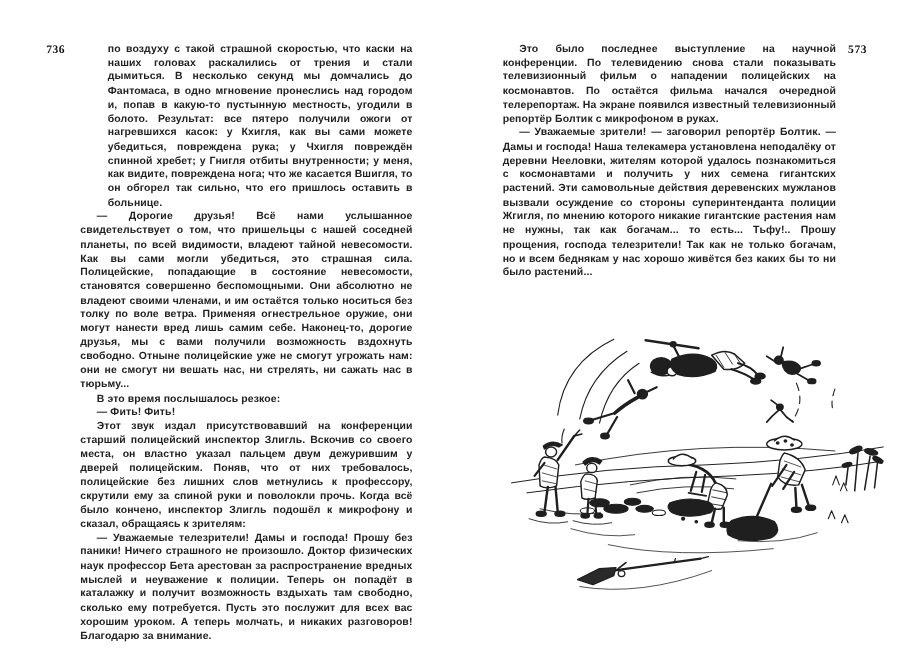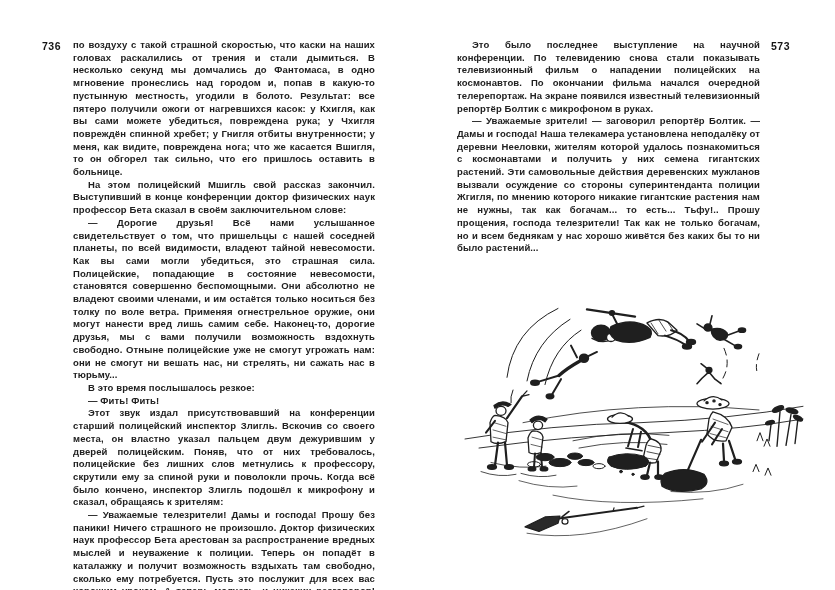--- a/index.html
+++ b/index.html
@@ -2,57 +2,56 @@
 <html lang="ru"><head>
 <meta charset="utf-8">
 <style>
   html,body { margin:0; padding:0; background:#ffffff; }
   .spread {
     position:relative; width:835px; height:590px; background:#ffffff;
     font-family:"Liberation Sans", sans-serif; color:#1f1f1f; overflow:hidden;
   }
   .pagenum {
     position:absolute; top:40px; font-size:10.5px; font-weight:bold;
-    letter-spacing:0.5px; color:#151515;
+    letter-spacing:0.5px; color:#151515;font-family:Liberation Serif, serif;
   }
   .pn-left  { left:42px; }
   .pn-right { left:771px; }
   .textcol {
     position:absolute; top:39px; width:303px;
     font-size:9.5px; font-weight:bold; line-height:12.7px;
     text-align:justify; letter-spacing:0.1px; color:#212121;
     hyphens:auto; -webkit-hyphens:auto;
   }
   .col-left  { left:73px;  width:302px; }
   .col-right { left:457px; width:303px; }
   .textcol p { margin:0; text-indent:15px; }
-  .textcol p.noindent { text-indent:0; }
+  .textcol p.noindent { text-indent:0;margin-left:25px; }
   .illustration { position:absolute; left:461px; top:303px; }
   .illustration path, .illustration circle, .illustration ellipse { vector-effect:non-scaling-stroke; }
 </style>
 </head>
 <body>
 
 <div class="spread">
 
   <div class="pagenum pn-left">736</div>
   <div class="pagenum pn-right">573</div>
 
   <div class="textcol col-left">
     <p class="noindent">по воздуху с такой страшной скоростью, что каски на наших головах раскалились от трения и стали дымиться. В несколько секунд мы домчались до Фантомаса, в одно мгновение пронеслись над городом и, попав в какую-то пустынную местность, угодили в болото. Результат: все пятеро получили ожоги от нагревшихся касок: у Кхигля, как вы сами можете убедиться, повреждена рука; у Чхигля повреждён спинной хребет; у Гнигля отбиты внутренности; у меня, как видите, повреждена нога; что же касается Вшигля, то он обгорел так сильно, что его пришлось оставить в больнице.</p>
-    <p>На этом полицейский Мшигль свой рассказ закончил. Выступивший в конце конференции доктор физических наук профессор Бета сказал в своём заключительном слове:</p>
     <p>— Дорогие друзья! Всё нами услышанное свидетельствует о том, что пришельцы с нашей соседней планеты, по всей видимости, владеют тайной невесомости. Как вы сами могли убедиться, это страшная сила. Полицейские, попадающие в состояние невесомости, становятся совершенно беспомощными. Они абсолютно не владеют своими членами, и им остаётся только носиться без толку по воле ветра. Применяя огнестрельное оружие, они могут нанести вред лишь самим себе. Наконец-то, дорогие друзья, мы с вами получили возможность вздохнуть свободно. Отныне полицейские уже не смогут угрожать нам: они не смогут ни вешать нас, ни стрелять, ни сажать нас в тюрьму...</p>
     <p>В это время послышалось резкое:</p>
     <p>— Фить! Фить!</p>
     <p>Этот звук издал присутствовавший на конференции старший полицейский инспектор Злигль. Вскочив со своего места, он властно указал пальцем двум дежурившим у дверей полицейским. Поняв, что от них требовалось, полицейские без лишних слов метнулись к профессору, скрутили ему за спиной руки и поволокли прочь. Когда всё было кончено, инспектор Злигль подошёл к микрофону и сказал, обращаясь к зрителям:</p>
     <p>— Уважаемые телезрители! Дамы и господа! Прошу без паники! Ничего страшного не произошло. Доктор физических наук профессор Бета арестован за распространение вредных мыслей и неуважение к полиции. Теперь он попадёт в каталажку и получит возможность вздыхать там свободно, сколько ему потребуется. Пусть это послужит для всех вас хорошим уроком. А теперь молчать, и никаких разговоров! Благодарю за внимание.</p>
   </div>
 
   <div class="textcol col-right">
-    <p>Это было последнее выступление на научной конференции. По телевидению снова стали показывать телевизионный фильм о нападении полицейских на космонавтов. По окончании фильма начался очередной телерепортаж. На экране появился известный телевизионный репортёр Болтик с микрофоном в руках.</p>
+    <p>Это было последнее выступление на научной конференции. По телевидению снова стали показывать телевизионный фильм о нападении полицейских на космонавтов. По остаётся фильма начался очередной телерепортаж. На экране появился известный телевизионный репортёр Болтик с микрофоном в руках.</p>
     <p>— Уважаемые зрители! — заговорил репортёр Болтик. — Дамы и господа! Наша телекамера установлена неподалёку от деревни Нееловки, жителям которой удалось познакомиться с космонавтами и получить у них семена гигантских растений. Эти самовольные действия деревенских мужланов вызвали осуждение со стороны суперинтенданта полиции Жгигля, по мнению которого никакие гигантские растения нам не нужны, так как богачам... то есть... Тьфу!.. Прошу прощения, господа телезрители! Так как не только богачам, но и всем беднякам у нас хорошо живётся без каких бы то ни было растений...</p>
   </div>
 
   <svg class="illustration" width="345" height="252" viewBox="0 0 345 278" preserveAspectRatio="none" stroke="#1f1f1f" fill="none" stroke-linecap="round" stroke-linejoin="round">
 
     <g stroke-width="1">
       <path d="M97,6 Q52,30 46,82"></path>
       <path d="M109,18 Q74,42 66,86"></path>
       <path d="M120,30 Q92,50 84,90"></path>
       <path d="M52,96 q-3,8 -2,14"></path>

